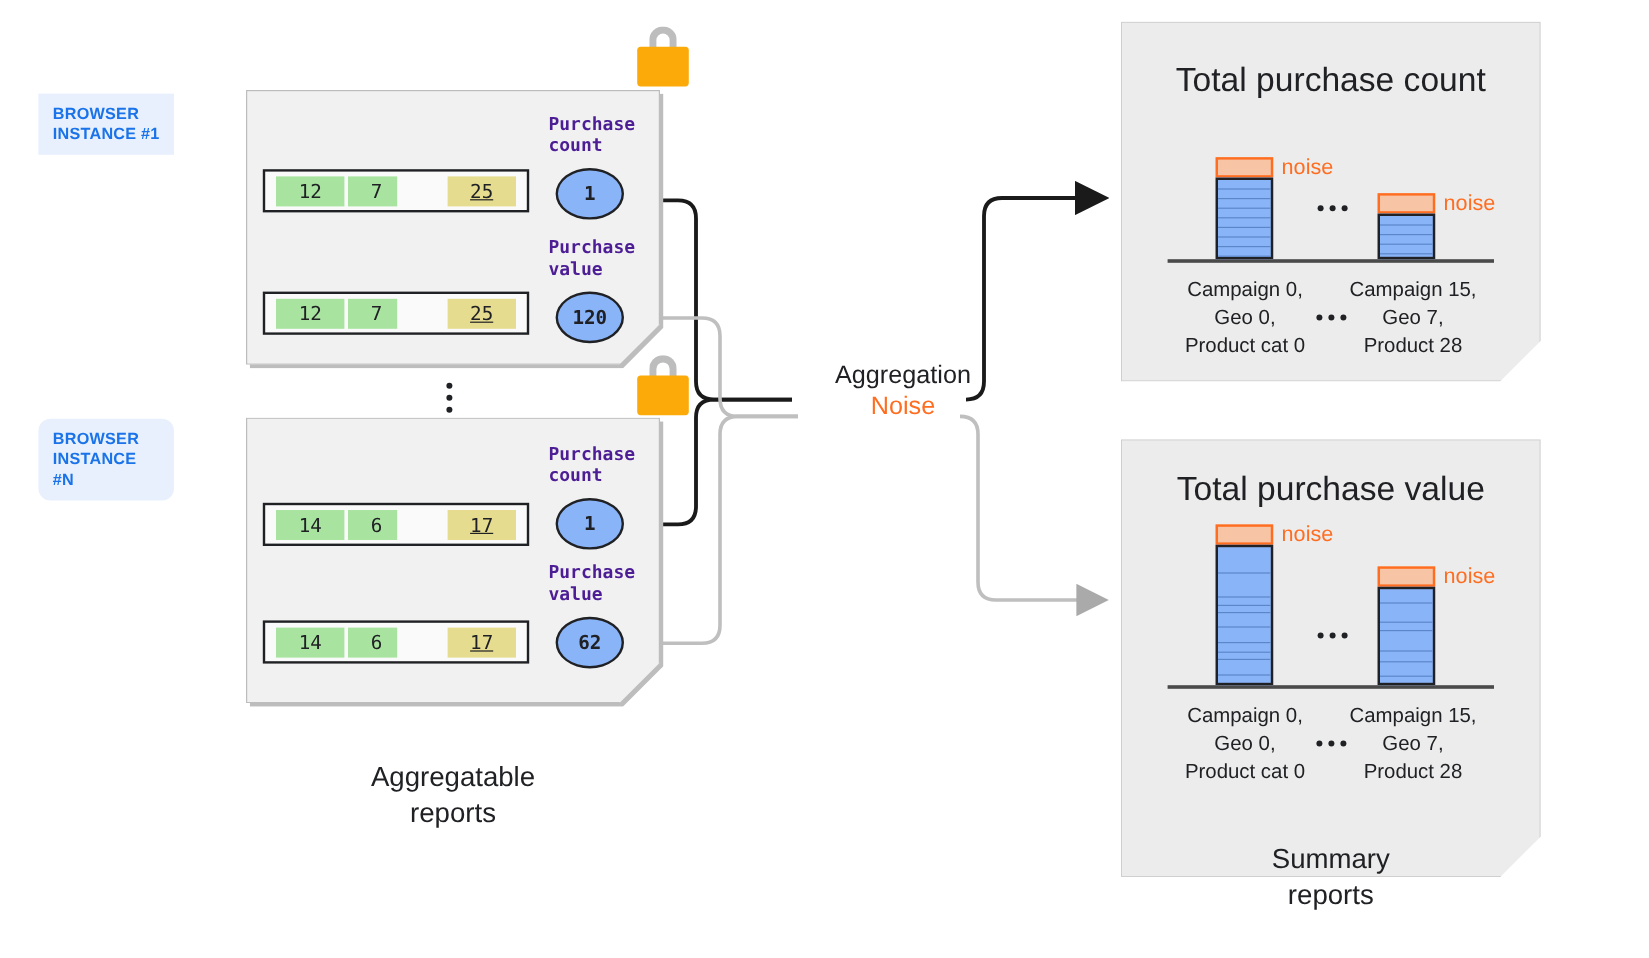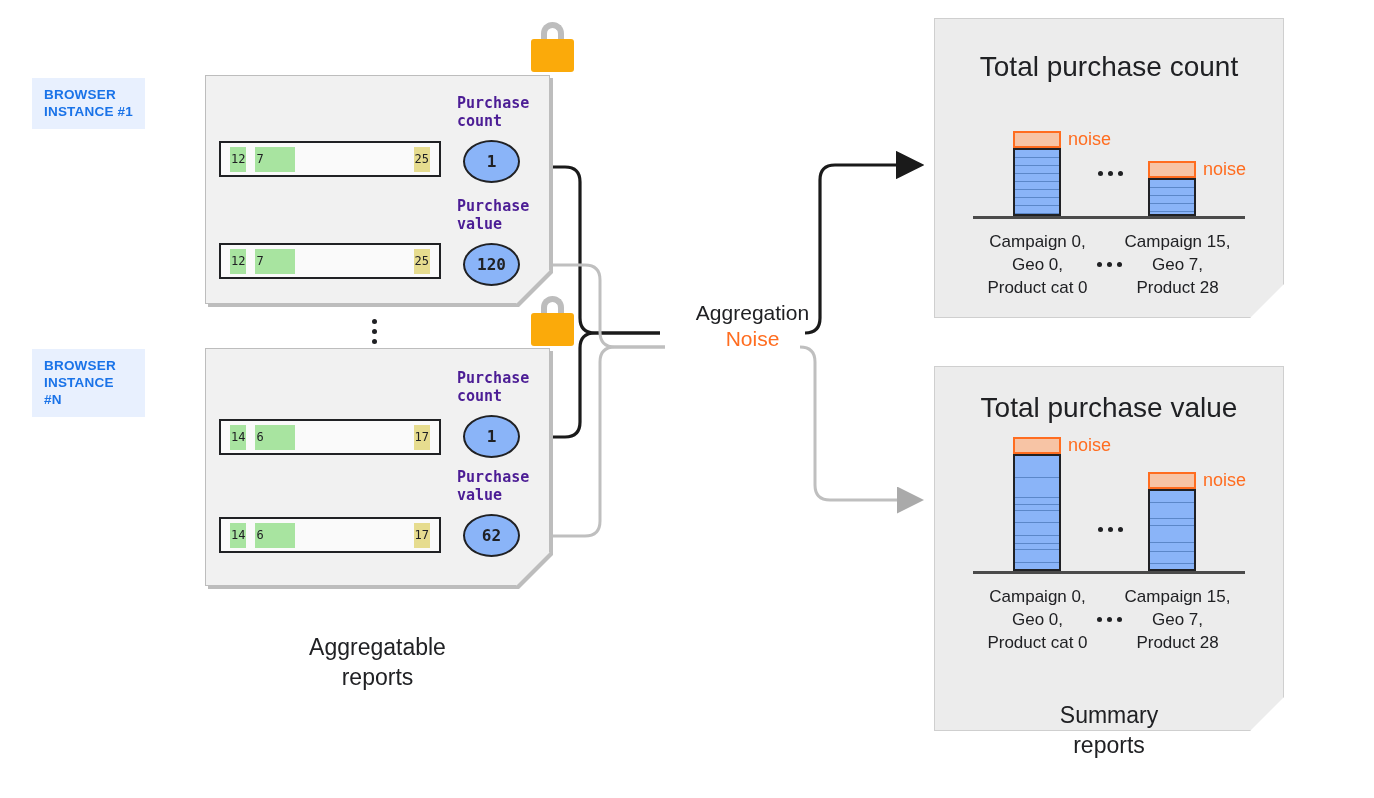--- a/index.html
+++ b/index.html
@@ -26,26 +26,26 @@
     clip-path:polygon(0 0,100% 0,100% calc(100% - 34px),calc(100% - 34px) 100%,0 100%);
   }
 
   
   .report-row{
     background:#fafafa;border:2.5px solid #202124;box-sizing:border-box;
     display:flex;align-items:center;padding:0 9px;
   }
   .cell{
     height:25px;display:flex;align-items:center;justify-content:flex-start;
-    font-family:"DejaVu Sans Mono", monospace;font-size:12px;color:#202124;
-    padding:0 1px;box-sizing:border-box;
+    font-family:"DejaVu Sans Mono", monospace;font-size:16px;color:#202124;
+    padding:0 19px;box-sizing:border-box;
   }
   .cell.green{background:#a8e4a0;}
   .cell.yellow{background:#e6dc8f;}
-  .cell.u{margin-left:42px;}
+  .cell.u{text-decoration:underline;margin-left:42px;}
   .spacer{flex:1;}
 
   
   .metric-label{
     font-family:"DejaVu Sans Mono", monospace;font-weight:bold;font-size:15px;
     line-height:18px;color:#4c1d95;white-space:pre-line;
   }
   .bubble{
     background:#8ab4f8;border:2.5px solid #202124;border-radius:50%;
     display:flex;align-items:center;justify-content:center;
@@ -160,21 +160,21 @@
 <div class="abs metric-label" style="left:457px;top:197px;">Purchase
 value</div>
 <div class="abs bubble" style="left:463px;top:243px;width:57px;height:43px;text-align:right;">120</div>
 
 <div class="abs vdots" style="left:372px;top:319px;">
     <i></i>
     <i></i>
     <i></i>
   </div>
 
-<div class="abs browser-tag" style="left:32px;top:349px;">BROWSER
+<div class="abs browser-tag" style="left:32px;top:349px;border-radius:10px;">BROWSER
 INSTANCE #N</div>
 
 <div class="abs card-shadow" style="left:208px;top:351px;width:345px;height:238px;"></div>
 <div class="abs card" style="left:205px;top:348px;width:345px;height:238px;"></div>
 
 <div class="abs" style="left:529px;top:296px;width:46px;height:55px;">
   <div class="abs lock-shackle" style="left:12px;top:0px;width:23px;height:20px;"></div>
   <div class="abs lock-body" style="left:2px;top:17px;width:43px;height:33px;"></div>
 </div>
 

